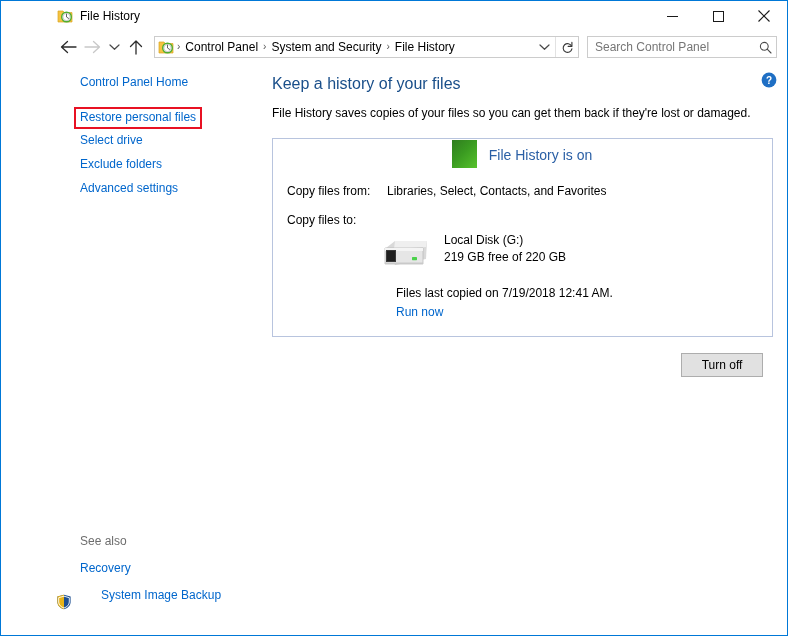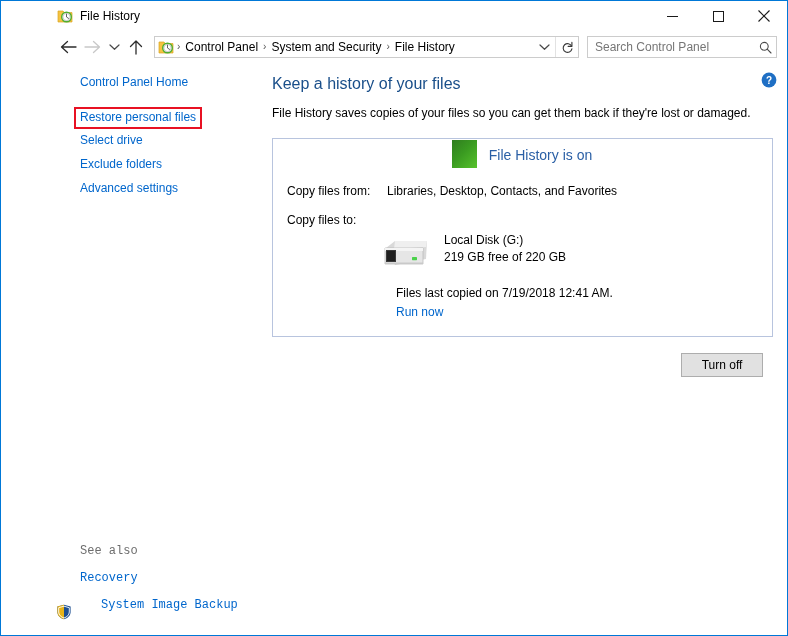--- a/index.html
+++ b/index.html
@@ -197,23 +197,22 @@
     border: 2px solid #e81123;
     padding: 1px 4px 2px 4px;
     margin-left: -6px;
     margin-bottom: 4px;
   }
   .lp-item-hl .task-link { margin-bottom: 0; }
 
   .seealso {
     position: absolute;
     left: 32px;
-    bottom: 10px;
+    bottom: 20px;
     width: 200px;
-    font-family: Liberation Mono, monospace;
   }
   .seealso-title {
     font-size: 12px;
     color: #6d6d6d;
     margin-bottom: 13px;
   }
   .seealso .task-link { margin-bottom: 12px; }
   .seealso-row {
     display: flex;
     align-items: center;
@@ -492,21 +491,21 @@
 
       <div class="status-panel">
         <div class="status-header">
           <div class="status-swatch"></div>
           <div class="status-label">File History is on</div>
         </div>
 
         <div class="status-body">
           <div class="row">
             <div class="row-label">Copy files from:</div>
-            <div class="row-value">Libraries, Desktop, Contacts, and Favorites</div>
+            <div class="row-value">Libraries, Select, Contacts, and Favorites</div>
           </div>
 
           <div class="row" style="margin-top:13px;">
             <div class="row-label">Copy files to:</div>
           </div>
 
           <div class="drive-block">
             <div class="drive-icon">
               <svg width="48" height="34" viewBox="0 0 48 34">
                 <path d="M4 11 L13 4 H45 L44 22 L13 28 Z" fill="#d9d9d9"></path>

